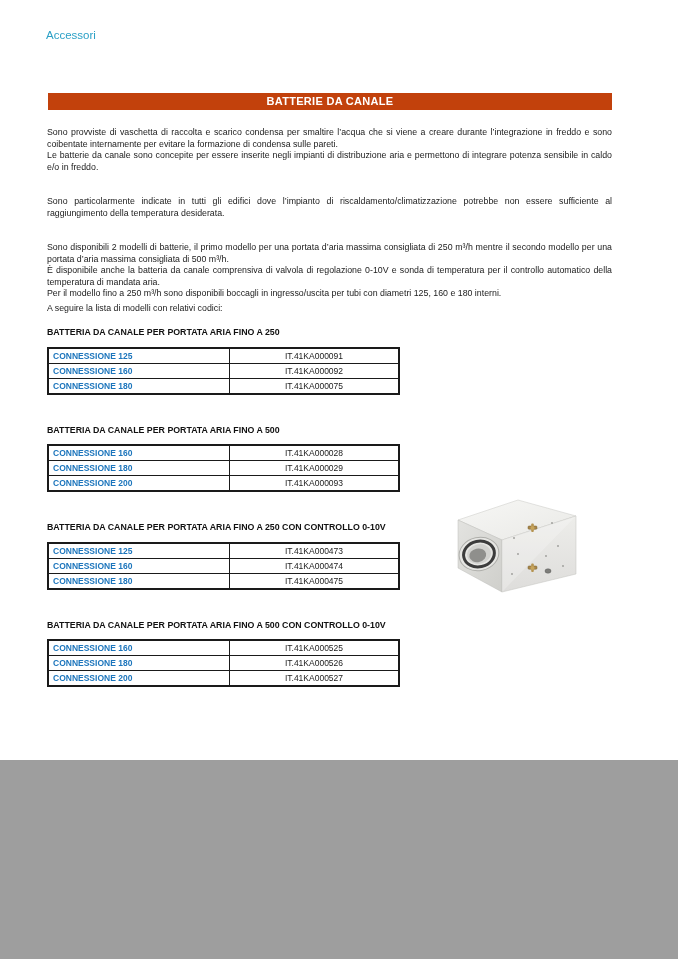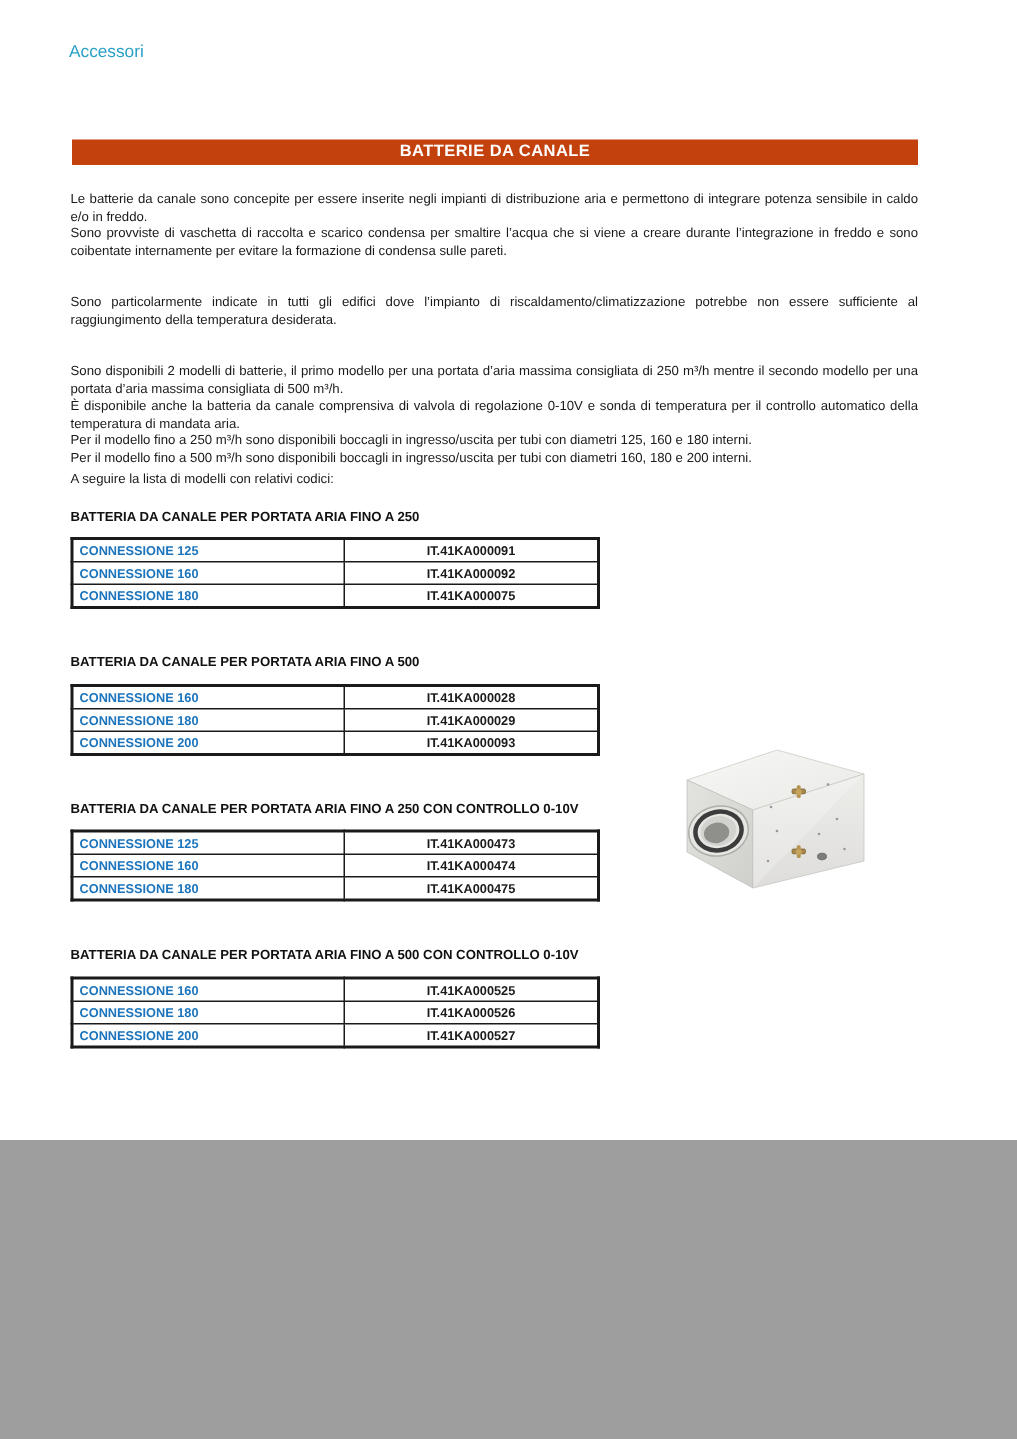--- a/index.html
+++ b/index.html
@@ -54,21 +54,21 @@
     height:14px;
     font-size:8.5px;
     padding:0;
     margin-top:12px;
   }
   td.model {
     width:176px;
     color:#1c75bc; font-weight:bold;
     padding-left:4px;
   }
-  td.code { text-align:center; color:#1a1a1a;font-weight:bold; }
+  td.code { text-align:center; color:#1a1a1a; }
   .product-image {
     position:absolute; left:448px; top:490px;
     width:142px; height:110px;
   }
   .page-number {
     position:absolute; left:46px; top:921px;
     font-size:8.5px; color:#333333;
   }
 </style>
 </head>
@@ -76,27 +76,26 @@
 
 <div class="page">
 
   <div class="doc-header">Accessori</div>
 
   <div class="banner">
     <span>BATTERIE DA CANALE</span>
   </div>
 
   <div class="content">
+    <p>Sono provviste di vaschetta di raccolta e scarico condensa per smaltire l’acqua che si viene a creare durante l’integrazione in freddo e sono coibentate internamente per evitare la formazione di condensa sulle pareti.</p>
     <p>Le batterie da canale sono concepite per essere inserite negli impianti di distribuzione aria e permettono di integrare potenza sensibile in caldo e/o in freddo.</p>
-    <p>Sono provviste di vaschetta di raccolta e scarico condensa per smaltire l’acqua che si viene a creare durante l’integrazione in freddo e sono coibentate internamente per evitare la formazione di condensa sulle pareti.</p>
     <p class="gap-lg">Sono particolarmente indicate in tutti gli edifici dove l’impianto di riscaldamento/climatizzazione potrebbe non essere sufficiente al raggiungimento della temperatura desiderata.</p>
     <p class="gap-lg">Sono disponibili 2 modelli di batterie, il primo modello per una portata d’aria massima consigliata di 250 m³/h mentre il secondo modello per una portata d’aria massima consigliata di 500 m³/h.</p>
     <p class="gap-md">È disponibile anche la batteria da canale comprensiva di valvola di regolazione 0-10V e sonda di temperatura per il controllo automatico della temperatura di mandata aria.</p>
     <p class="gap-md">Per il modello fino a 250 m³/h sono disponibili boccagli in ingresso/uscita per tubi con diametri 125, 160 e 180 interni.</p>
-    <p>Per il modello fino a 500 m³/h sono disponibili boccagli in ingresso/uscita per tubi con diametri 160, 180 e 200 interni.</p>
     <p class="gap-sm">A seguire la lista di modelli con relativi codici:</p>
 
     <h2 class="sec-title first">BATTERIA DA CANALE PER PORTATA ARIA FINO A 250</h2>
     <table class="spec-table">
       <tbody>
         <tr>
           <td class="model">CONNESSIONE 125</td>
           <td class="code">IT.41KA000091</td>
         </tr>
         <tr>

